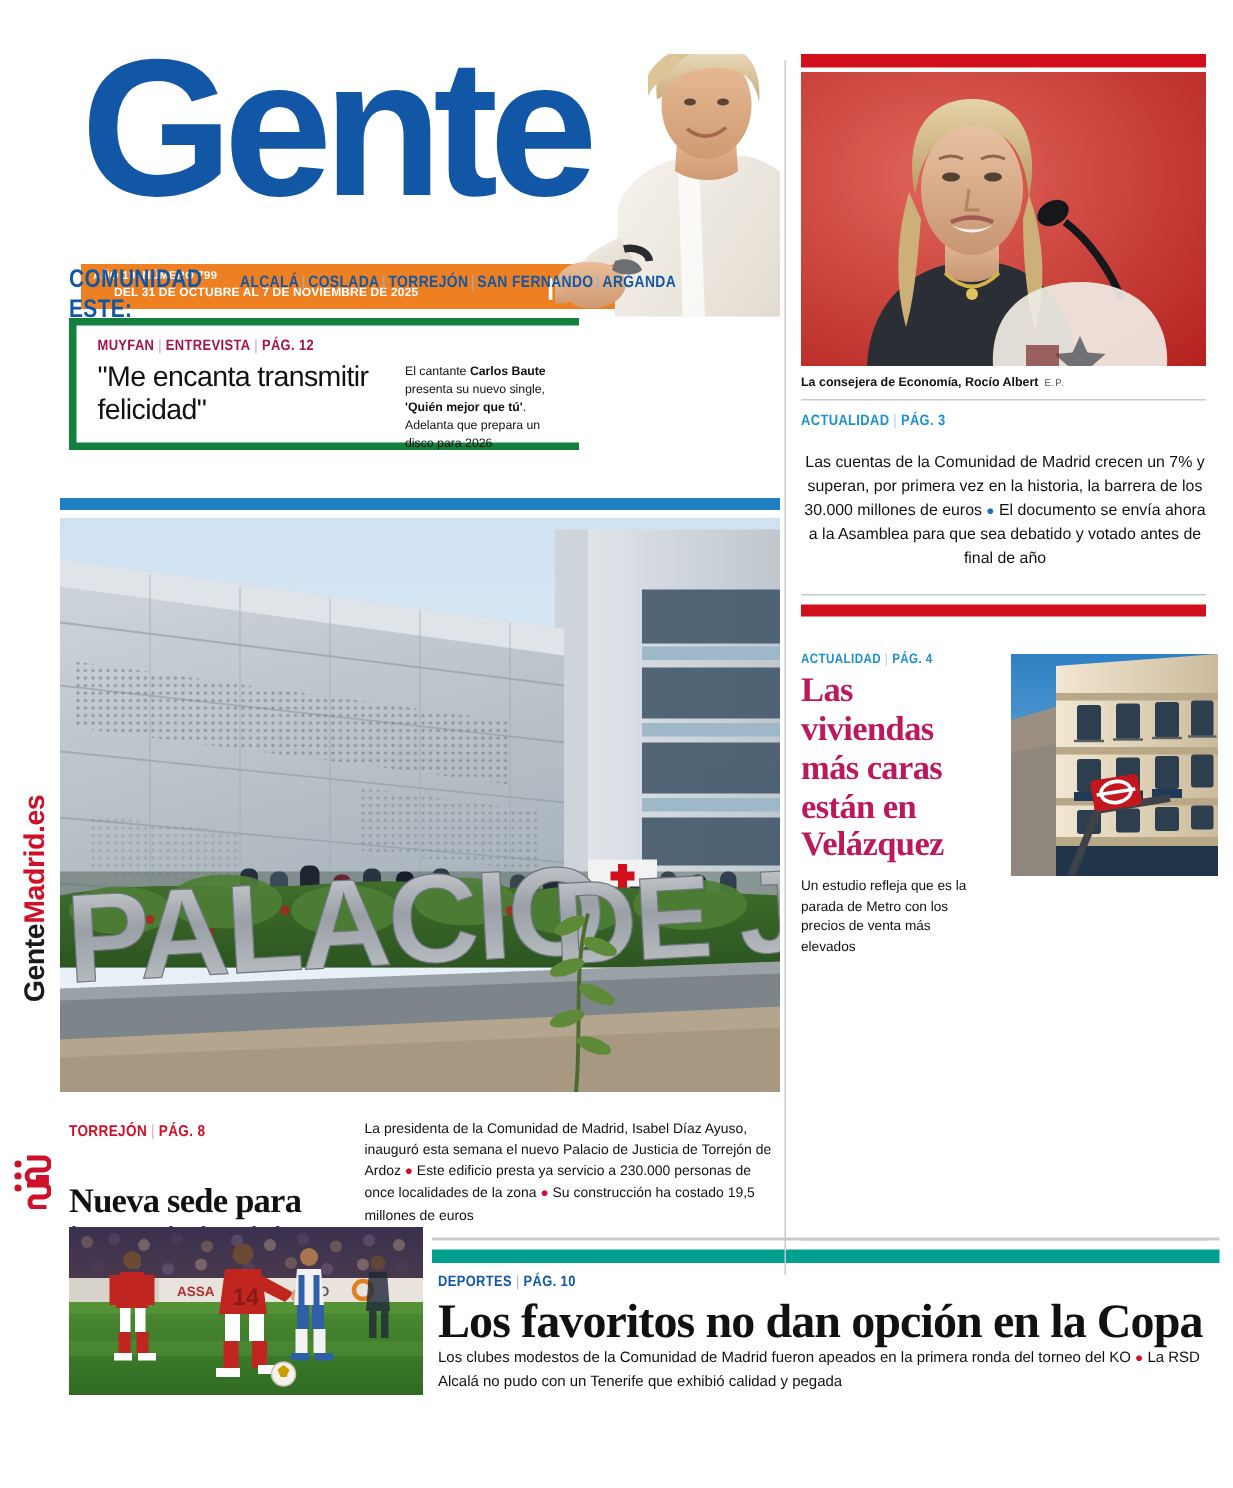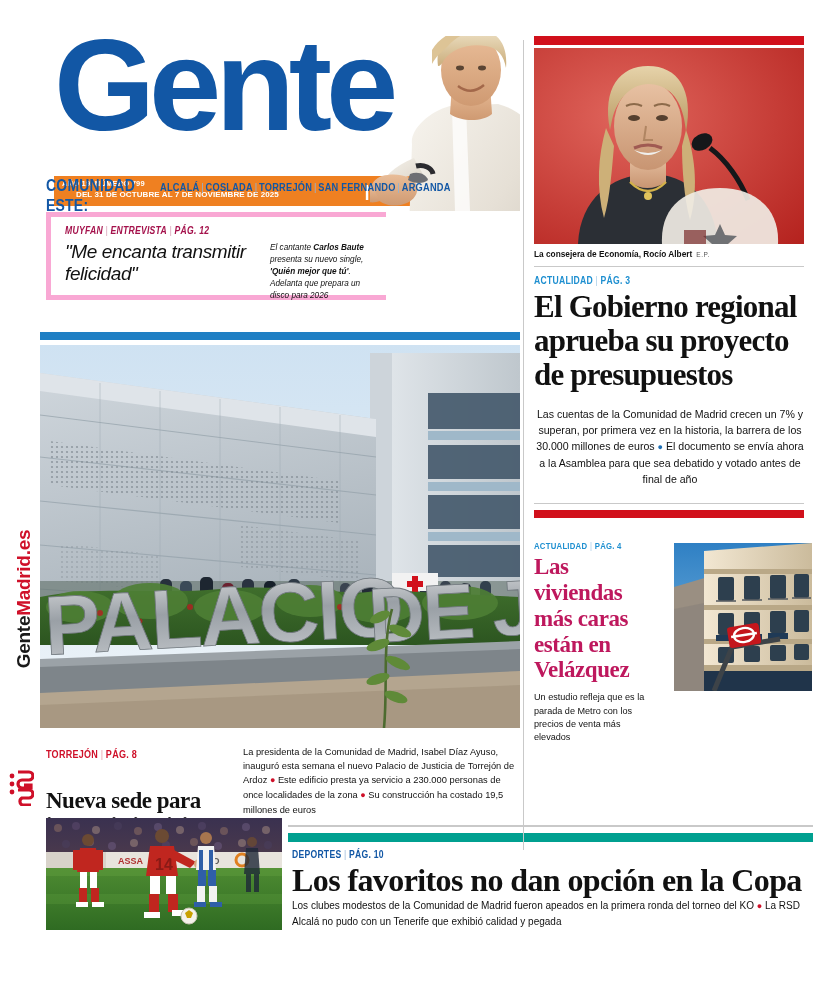--- a/index.html
+++ b/index.html
@@ -81,21 +81,21 @@
   .comu-towns {
     font-size:11px; font-weight:bold; color:#1257a5;
     transform:scaleX(0.84); transform-origin:left center;
     margin-left:-28px; letter-spacing:0.3px; white-space:nowrap;
   }
   .comu-towns .sep { color:#8fb4d8; font-weight:normal; padding:0 2px; }
 
   
   .muyfan {
     position:absolute; left:46px; top:212px; width:340px; height:88px;
-    background:#f9a8d4; padding:5px 0 5px 5px;font-style:italic;
+    background:#15803d; padding:5px 0 5px 5px;
   }
   .muyfan-inner {
     background:#fff; width:100%; height:100%; padding:8px 10px 6px 14px;
     position:relative;
   }
   .muyfan-kicker {
     font-size:10px; font-weight:bold; color:#a4114b; letter-spacing:0.3px;
     transform:scaleX(0.86); transform-origin:left center;
   }
   .muyfan-kicker .bar { color:#d69bb3; font-weight:normal; padding:0 3px; }
@@ -607,21 +607,20 @@
 
     <div class="albert-cap">
       <span>La consejera de Economía, Rocío Albert</span><span class="credit">E.P.</span>
     </div>
 
     <div class="rc-sep"></div>
 
     <div class="rc-kicker">
       <span>ACTUALIDAD</span><span class="bar">|</span><span>PÁG. 3</span>
     </div>
-    <div class="rc-head">El Gobierno regional aprueba su proyecto de presupuestos</div>
     <div class="rc-body"><span>Las cuentas de la Comunidad de Madrid crecen un 7% y superan, por primera vez en la historia, la barrera de los 30.000 millones de euros </span><span class="bullet" style="color:#1e6fb5">●</span><span> El documento se envía ahora a la Asamblea para que sea debatido y votado antes de final de año</span></div>
 
     <div class="rc2-rule"></div>
     <div class="rc2-bar"></div>
 
     <div class="rc2">
       <div class="rc2-left">
         <div class="rc2-kicker">
           <span>ACTUALIDAD</span><span class="bar">|</span><span>PÁG. 4</span>
         </div>

